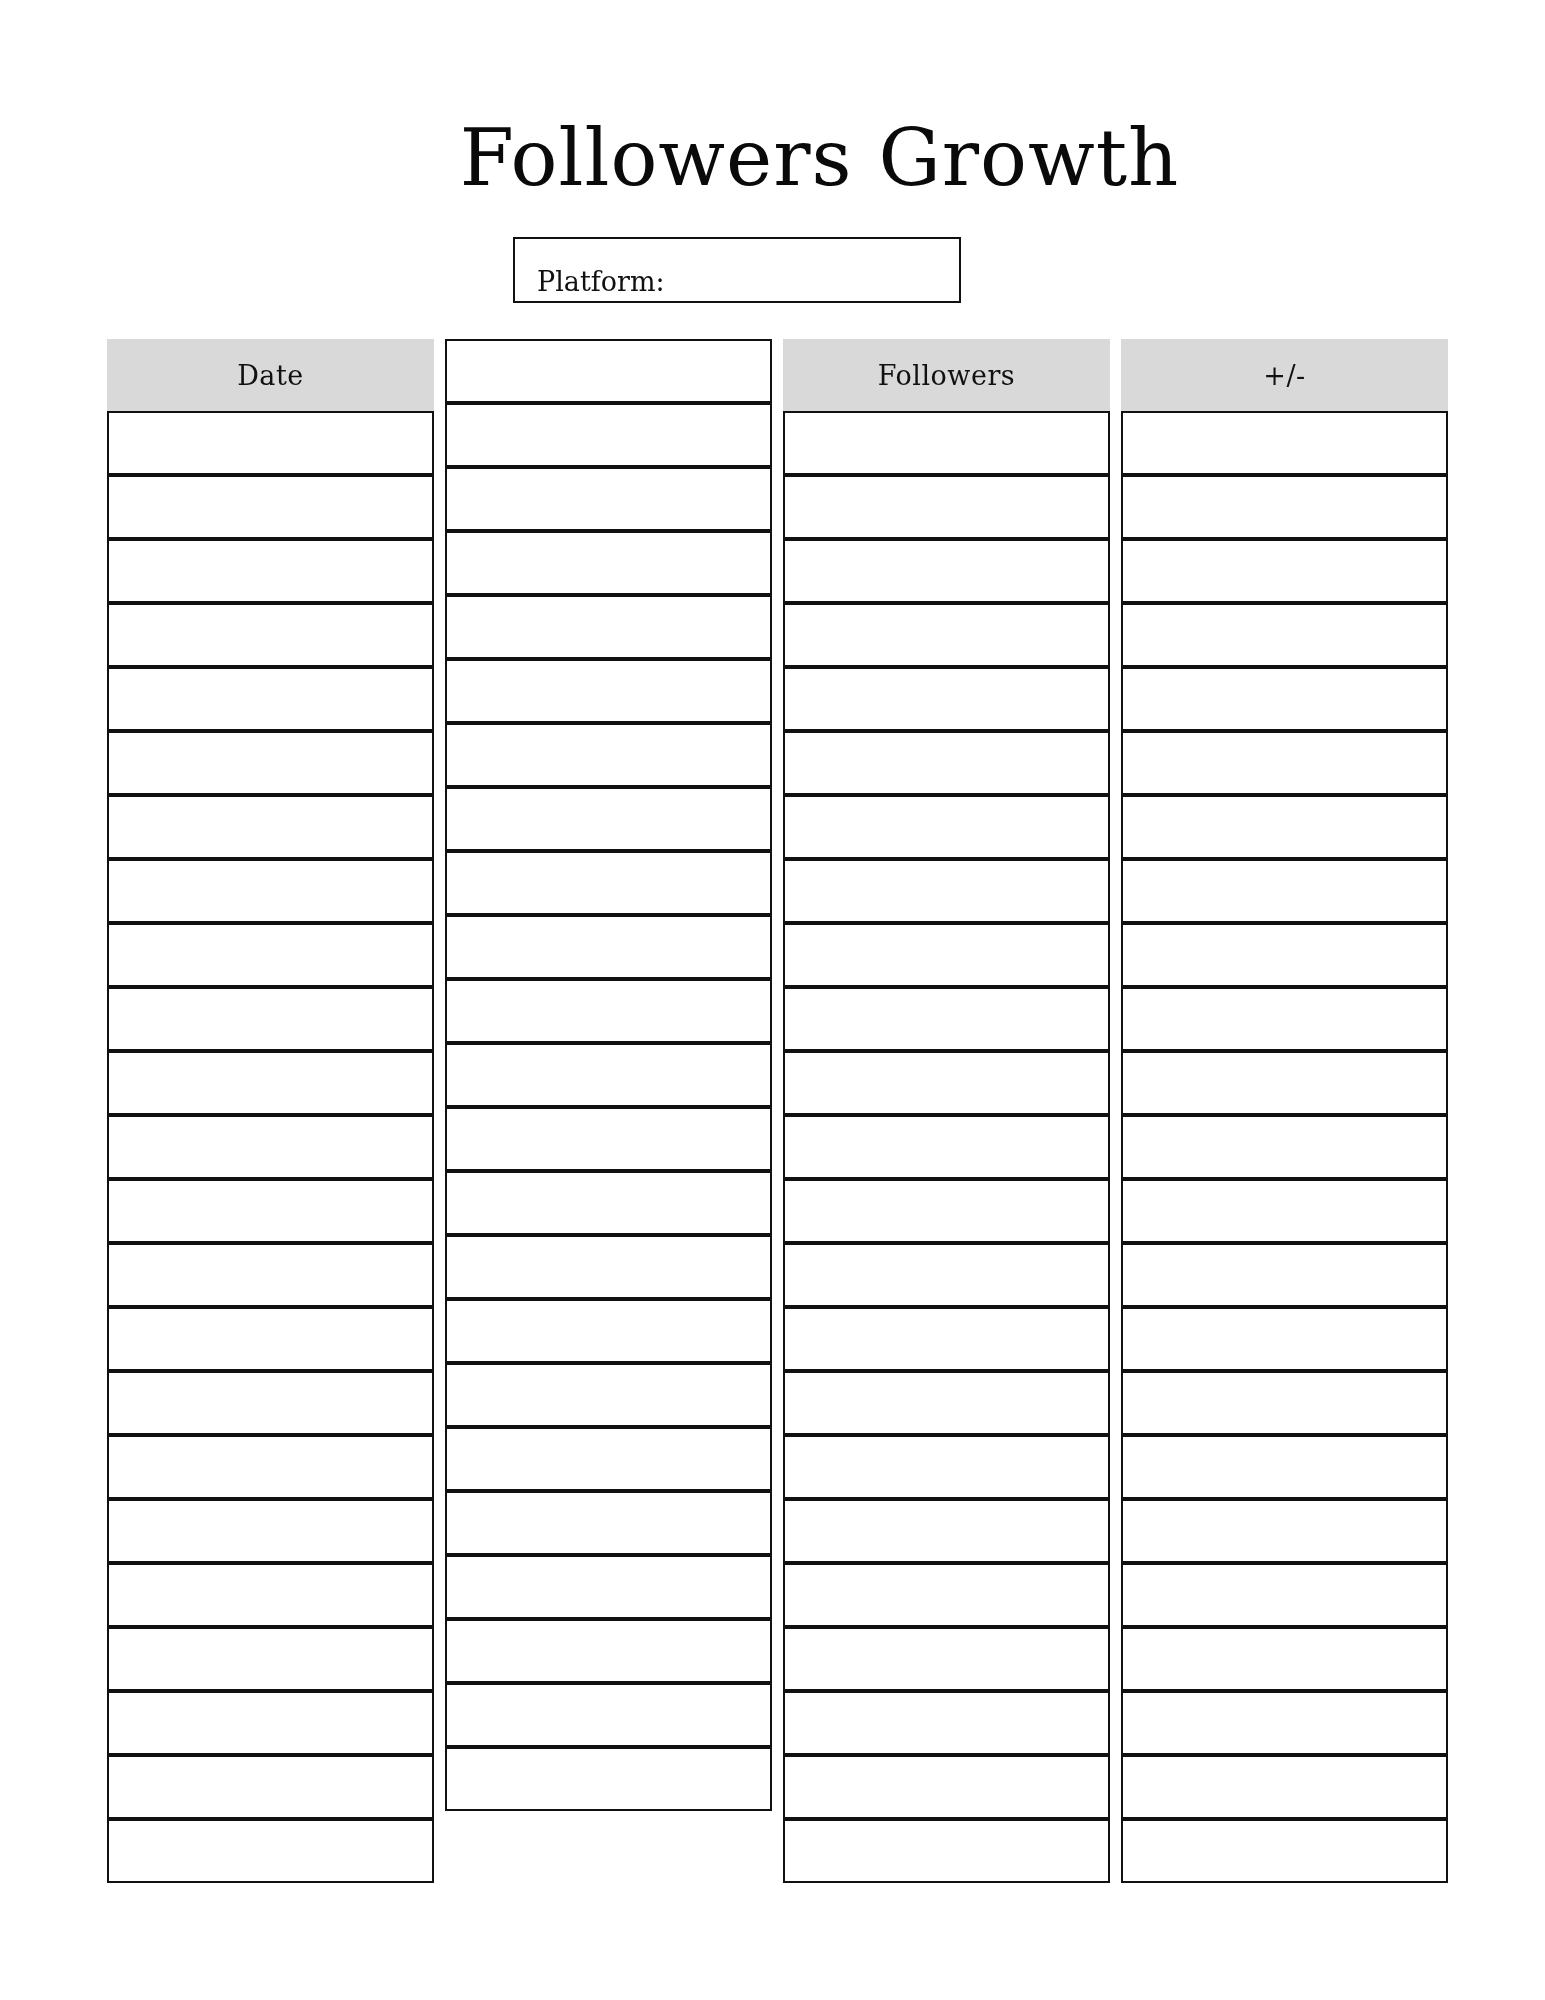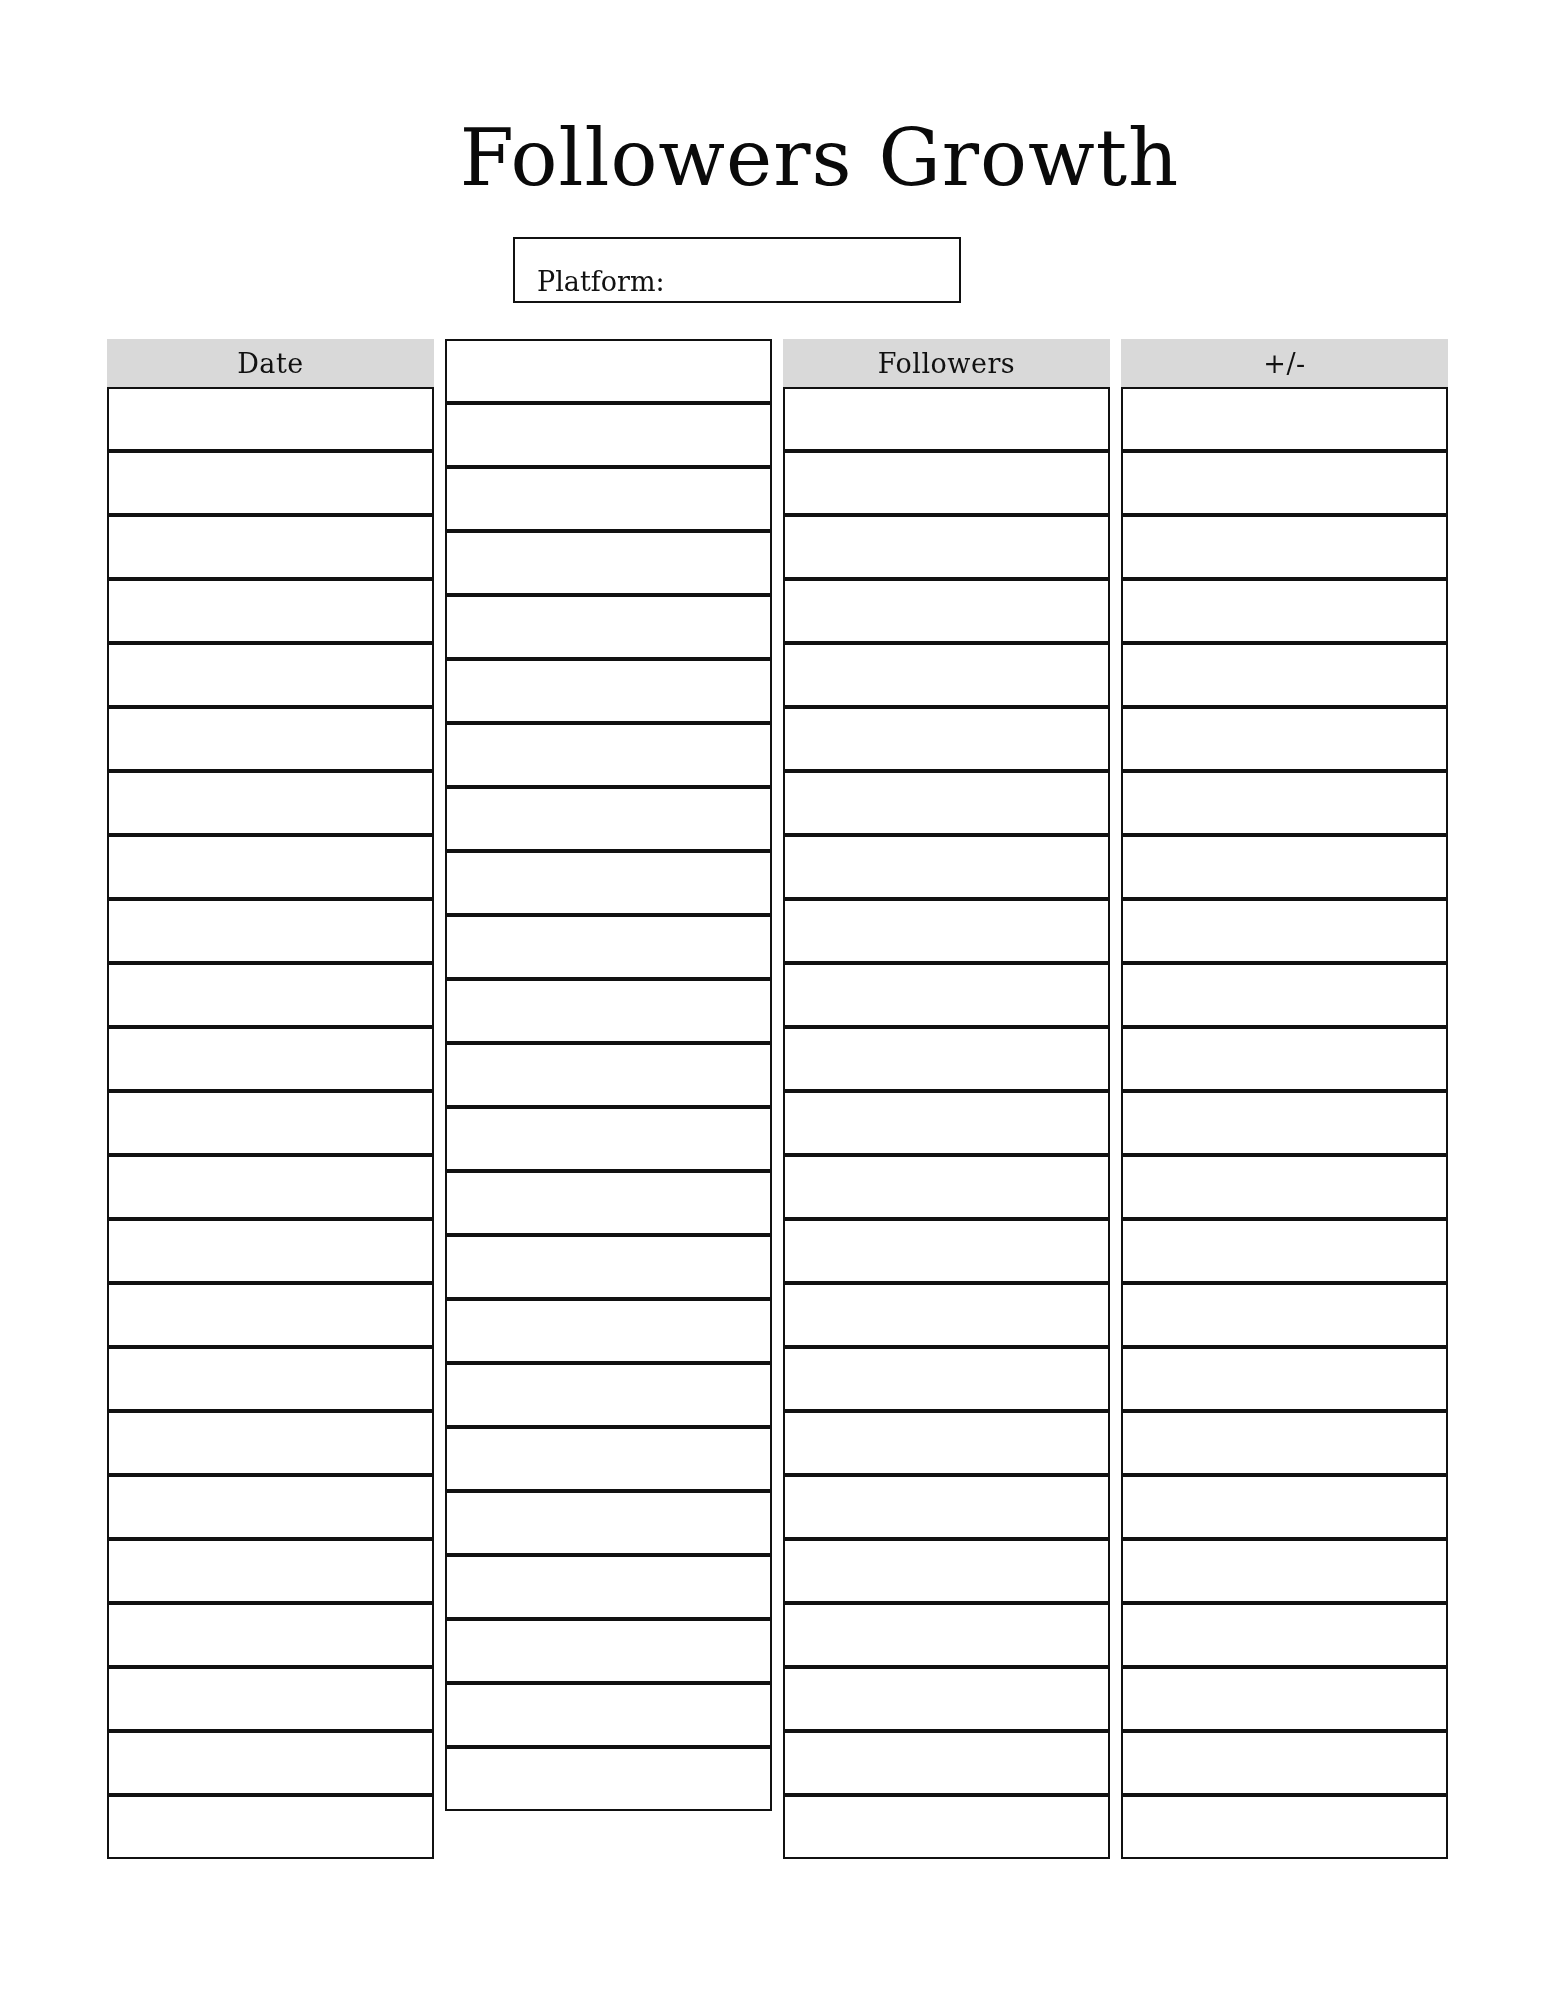--- a/index.html
+++ b/index.html
@@ -7,21 +7,21 @@
            font-family: "DejaVu Serif", "Liberation Serif", serif; color: #111; }
     .title { position: absolute; left: 0; width: 1545px; top: 108px; text-align: center;
              font-size: 78px; line-height: 100px; letter-spacing: 1px; font-weight: normal;
              font-family: "DejaVu Serif", serif; color: #0a0a0a; margin: 0; padding-left: 47px; }
     .platform-box { position: absolute; left: 513px; top: 237px; width: 444px; height: 62px;
                     border: 2px solid #111; box-sizing: content-box; }
     .platform-label { position: absolute; left: 22px; top: 14px; font-size: 27px; line-height: 34px; margin-top: 12px; }
     .platform-value { position: absolute; left: 170px; top: 14px; font-size: 27px; line-height: 34px; }
     .table { position: absolute; top: 339px; left: 107px; display: flex; gap: 11px; }
     .col { width: 327px; display: flex; flex-direction: column; }
-    .col-header { height: 48px; background: #d9d9d9; display: flex; align-items: center;
+    .col-header { height: 72px; background: #d9d9d9; display: flex; align-items: center;
                   justify-content: center; font-size: 27px; letter-spacing: 0.5px; }
     .cell { height: 60px; border: 2px solid #111; background: #fff; box-sizing: content-box;
             width: 323px; }
   </style>
 </head>
 <body>
 
 <h1 class="title">Followers Growth</h1>
 
 <div class="platform-box">

